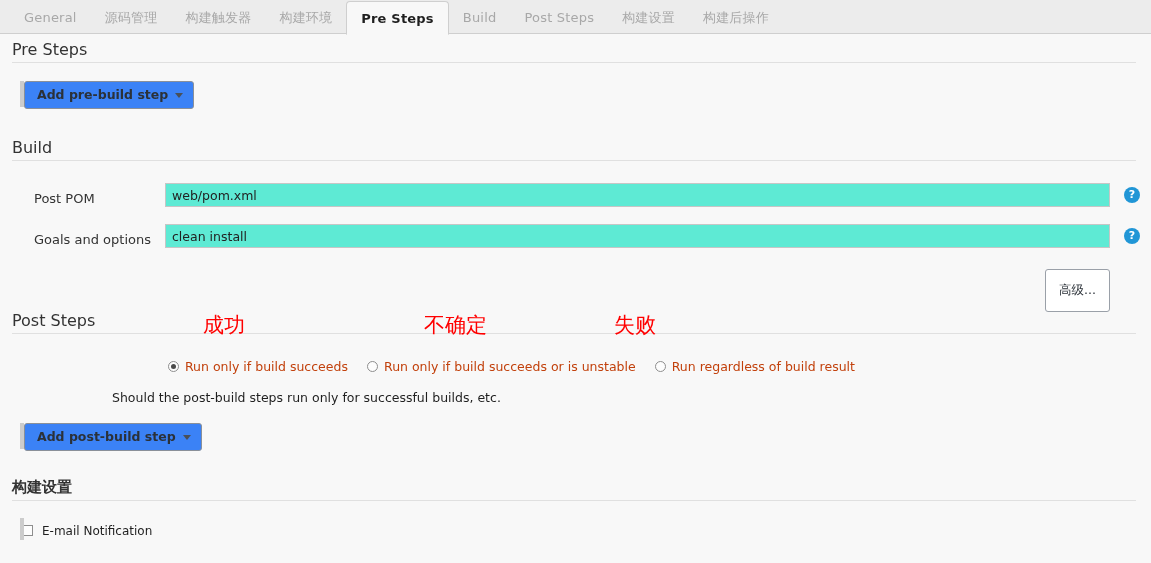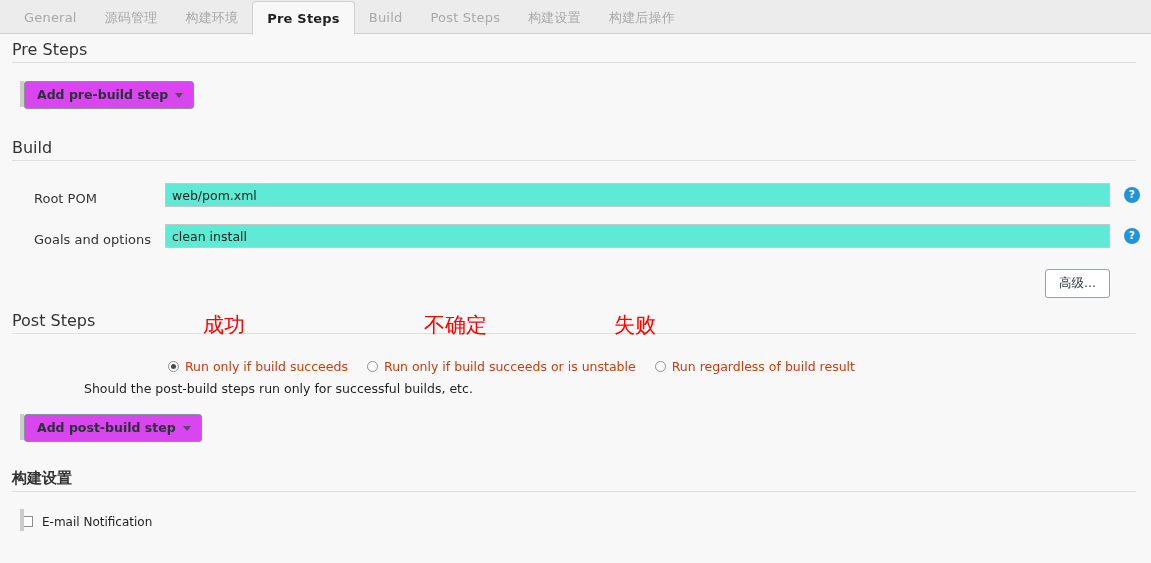--- a/index.html
+++ b/index.html
@@ -89,21 +89,21 @@
     padding-left: 22px;
   }
   .grip {
     position: absolute;
     left: 20px;
     width: 4px;
     background: #cccccc;
   }
   .dropbtn {
     display: inline-block;
-    background: #d946ef;
+    background: #3b82f6;
     border: 1px solid #8a9099;
     border-radius: 3px;
     font-family: "DejaVu Sans", sans-serif;
     font-size: 12.5px;
     font-weight: bold;
     color: #2b3138;
     padding: 6px 10px 6px 12px;
     cursor: pointer;
     line-height: 14px;
     white-space: nowrap;
@@ -170,21 +170,21 @@
   .adv-btn {
     position: absolute;
     right: 41px;
     top: 4px;
     background: #ffffff;
     border: 1px solid #9aa0a8;
     border-radius: 3px;
     font-family: "DejaVu Sans", sans-serif;
     font-size: 12.5px;
     color: #2b3138;
-    padding: 5px 13px;
+    padding: 12px 13px;
     cursor: pointer;
     white-space: nowrap;
   }
 
   
   .radio-row {
     position: relative;
     height: 22px;
     padding-left: 168px;
     white-space: nowrap;
@@ -215,24 +215,24 @@
     background: #4a4a4a;
   }
   .radio-label {
     font-size: 12.5px;
     color: #c2410c;
     margin-left: 6px;
     margin-right: 14px;
   }
 
   .help-text {
-    padding-left: 84px;
+    padding-left: 112px;
     font-size: 12.5px;
     color: #1f1f1f;
-    margin-top: 4px;
+    margin-top: 13px;
   }
 
   
   .cbrow {
     position: relative;
     padding-left: 22px;
     height: 20px;
   }
   .cbox {
     display: inline-block;
@@ -262,20 +262,21 @@
     pointer-events: none;
   }
 </style>
 </head>
 <body>
 
 <div class="tabbar">
   <div class="tabs">
     <div class="tab">General</div>
     <div class="tab">源码管理</div>
+    <div class="tab">构建触发器</div>
     <div class="tab">构建环境</div>
     <div class="tab active">Pre Steps</div>
     <div class="tab">Build</div>
     <div class="tab">Post Steps</div>
     <div class="tab">构建设置</div>
     <div class="tab">构建后操作</div>
   </div>
 </div>
 
 <div class="content">
@@ -289,21 +290,21 @@
     <button class="dropbtn" style="margin-left:2px;"><span>Add pre-build step</span><span class="caret"></span></button>
   </div>
 
   <div style="height:19px"></div>
   <h2 class="section-title">Build</h2>
   <div class="rule"></div>
 
   <div style="height:22px"></div>
 
   <div class="frow">
-    <div class="flabel">Root POM</div>
+    <div class="flabel">Post POM</div>
     <input class="finput" type="text" value="web/pom.xml" style="">
     <div class="help-icon">?</div>
   </div>
 
   <div class="frow">
     <div class="flabel">Goals and options</div>
     <input class="finput" type="text" value="clean install" style="">
     <div class="help-icon">?</div>
   </div>
 

